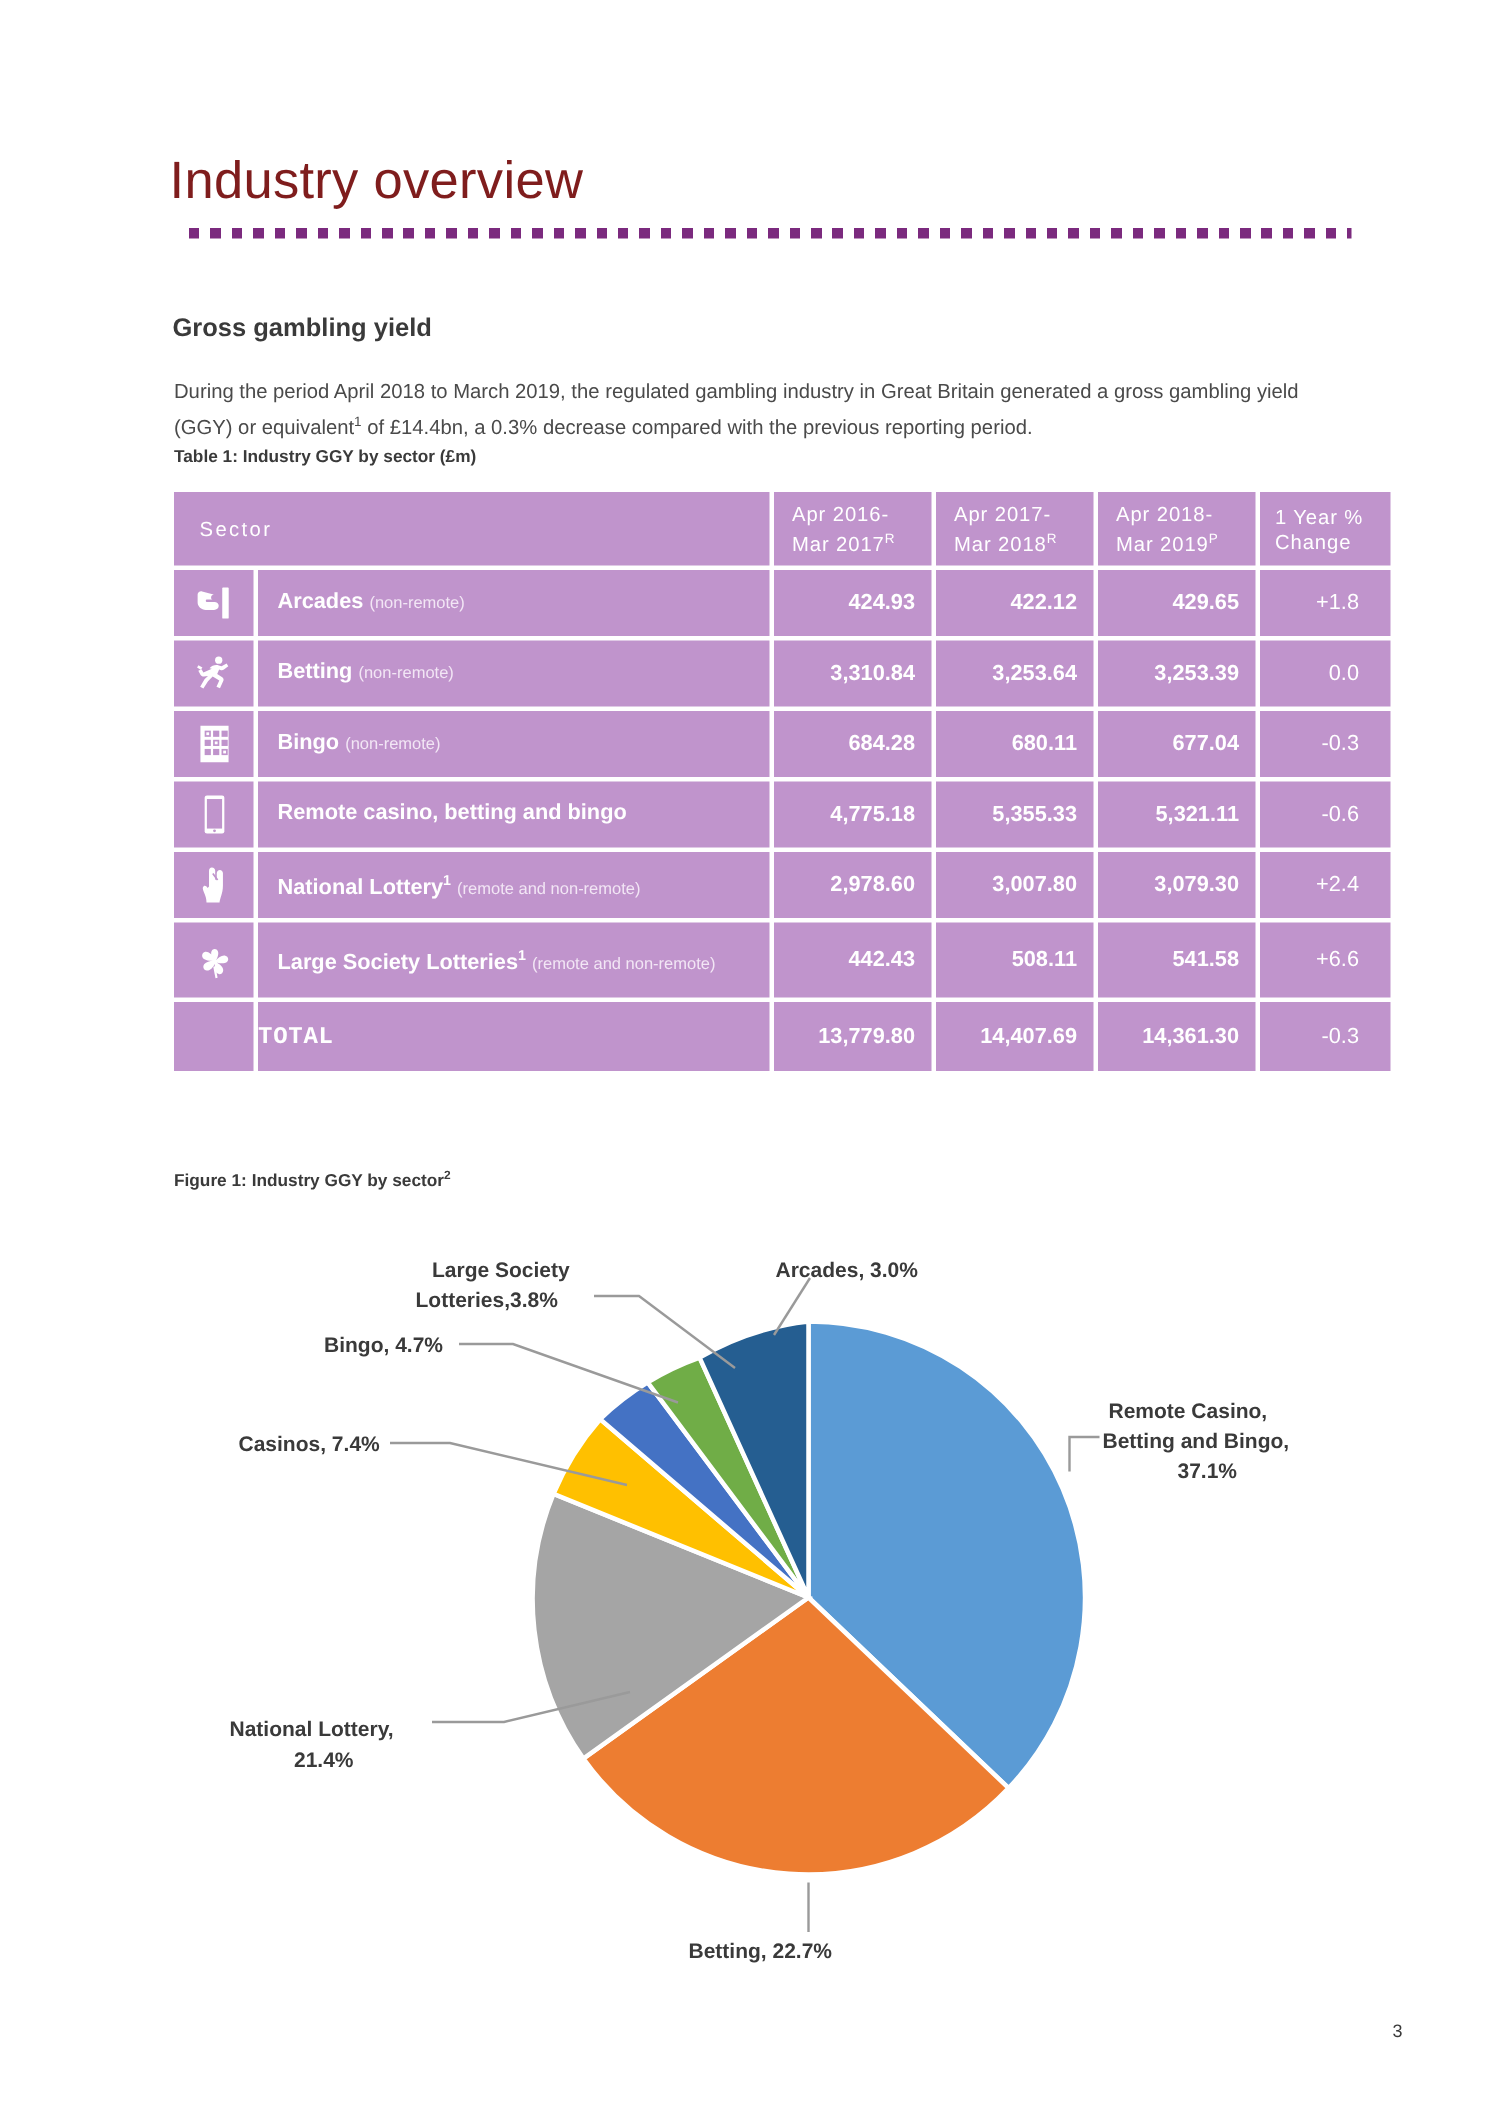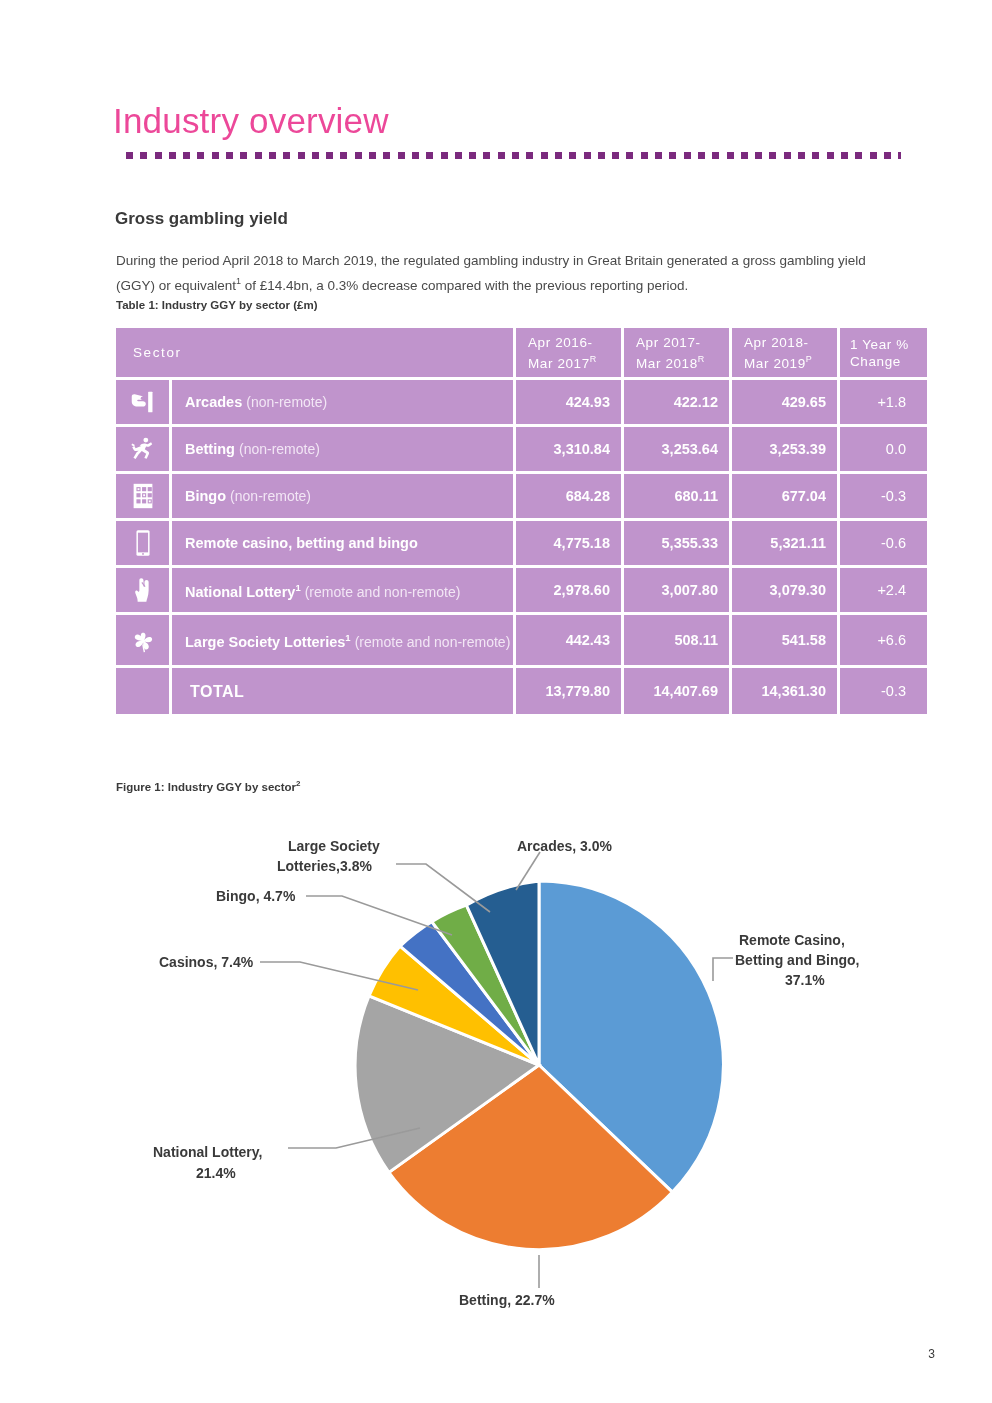--- a/index.html
+++ b/index.html
@@ -15,21 +15,21 @@
   }
 
   .page { position: relative; width: 992px; height: 1403px; }
 
   
   .page-title {
     position: absolute;
     left: 113px; top: 78px;
     font-size: 35px;
     font-weight: 400;
-    color: #ec4899;
+    color: #7f1d1d;
     letter-spacing: 0.2px;
   }
   .dot-rule {
     position: absolute;
     left: 126px; top: 152px;
     width: 775px; height: 7px;
     background-image: repeating-linear-gradient(to right,
         #7b2a7e 0px, #7b2a7e 7px, rgba(255,255,255,0) 7px, rgba(255,255,255,0) 14.3px);
   }
 
@@ -98,40 +98,41 @@
   td.icon-cell { text-align: center; }
   td.sector-cell {
     text-align: left;
     padding-left: 13px;
     font-size: 14.5px;
     font-weight: bold;
     line-height: 17px;
   }
   td.sector-cell .qual {
     font-weight: normal;
-    font-size: 14px;
+    font-size: 11px;
     color: #f2e6f5;
   }
   td.sector-cell sup { font-size: 9.5px; vertical-align: super; }
   td.num-cell {
     text-align: right;
     padding-right: 11px;
     font-size: 14.5px;
     font-weight: bold;
   }
   td.chg-cell {
     text-align: right;
     padding-right: 21px;
     font-size: 14.5px;
     font-weight: normal;
   }
   tr.total-row td.sector-cell {
     font-size: 16px;
     letter-spacing: 0.5px;
-    padding-left: 18px;
+    padding-left: 0;
+    font-family: Liberation Mono, monospace;
   }
   tr.total-row td { height: 46px; }
 
   .icon-svg { width: 30px; height: 30px; display: inline-block; vertical-align: middle; fill: #ffffff; }
 
   
   .figure-caption {
     position: absolute;
     left: 116px; top: 779px;
     font-size: 11.5px;

